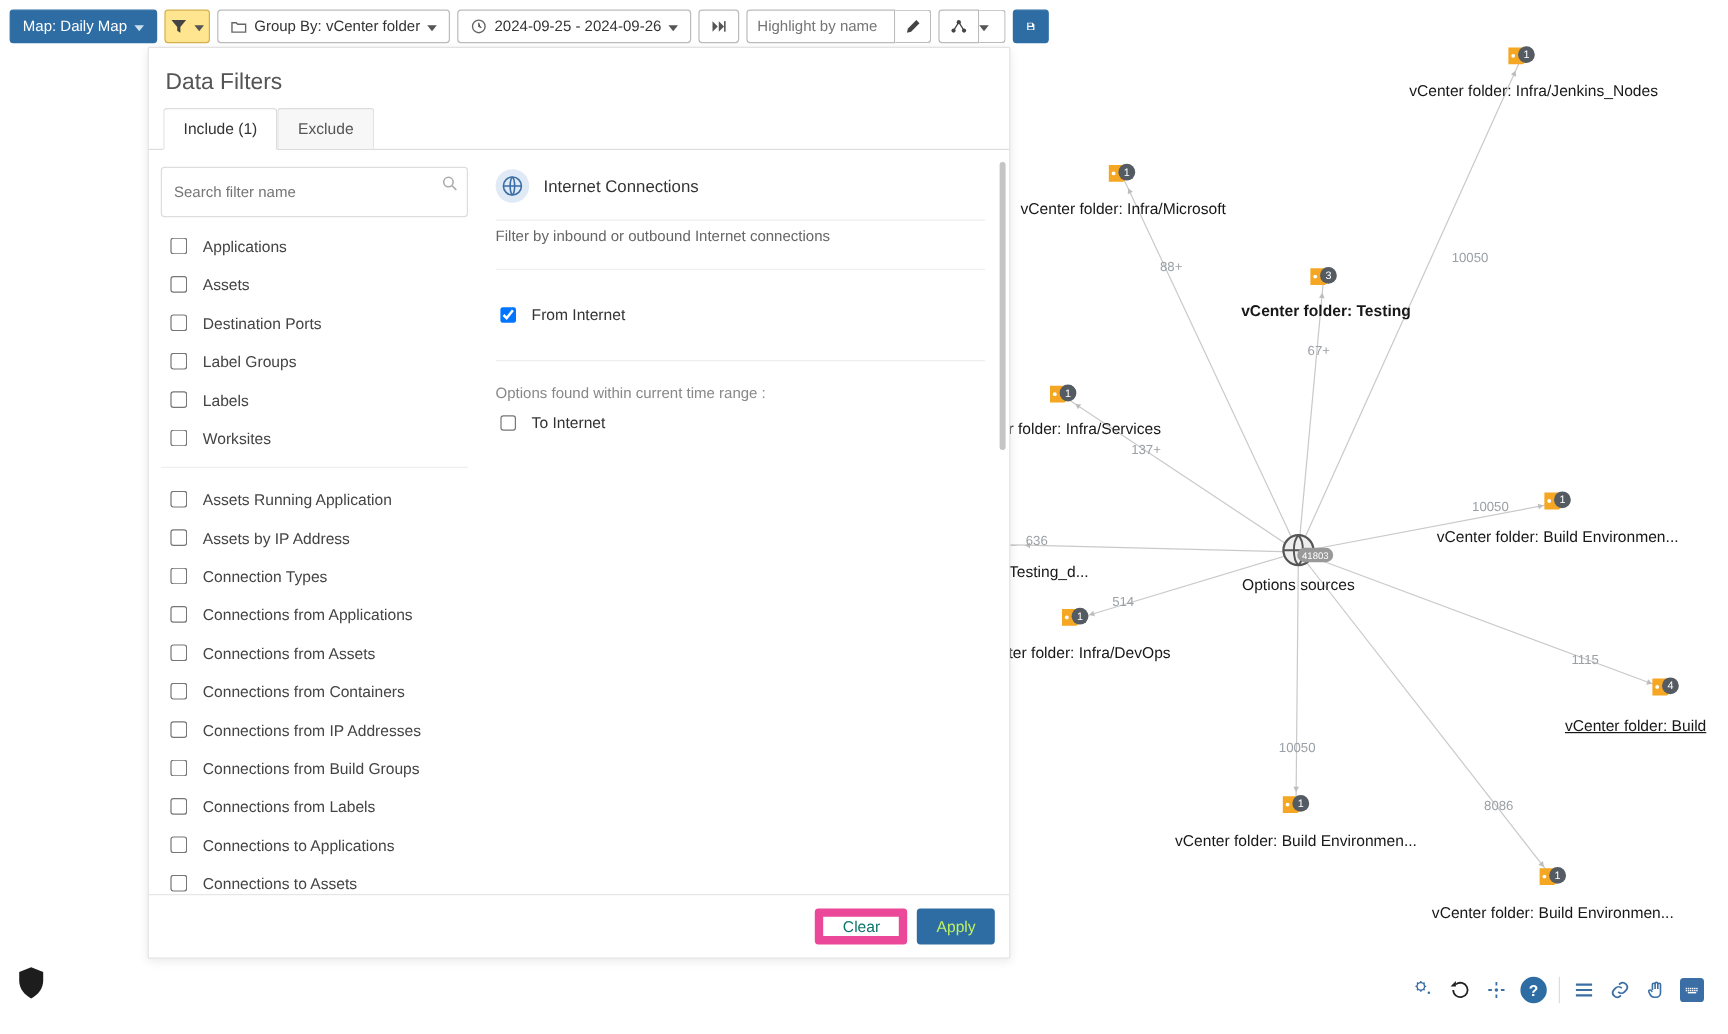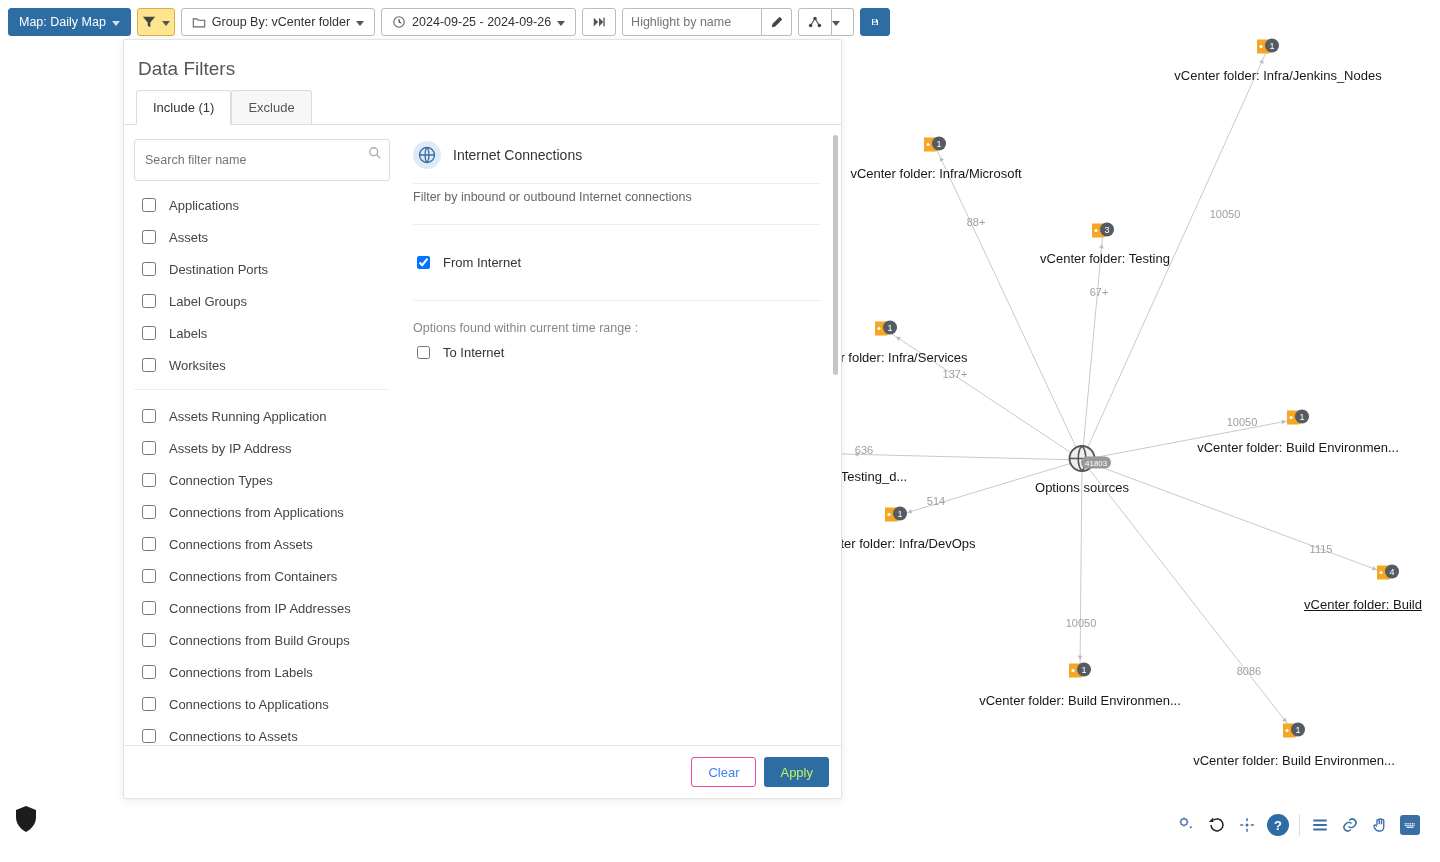--- a/index.html
+++ b/index.html
@@ -33,21 +33,21 @@
   .btn-save{ background:#2e6da4; border-color:#2e6da4; color:#fff; width:30px; justify-content:center; }
   .btn-filter-active { background:#ffe58f; border-color:#d4b14c; width:38px; justify-content:center; padding:0; }
   .btn-icon-only { width:34px; justify-content:center; padding:0;}
   .caret::after {
     content:""; display:inline-block;
     border-left:4px solid transparent; border-right:4px solid transparent;
     border-top:5px solid #555;
   }
   .btn-primary .caret::after{border-top-color:#cde0f0;}
   .input-highlight {
-    width: 140px; height:28px; border:1px solid #bbb; border-radius:3px 0 0 3px;
+    width: 124px; height:28px; border:1px solid #bbb; border-radius:3px 0 0 3px;
     padding:0 8px; font-size:12.5px; color:#555;
   }
   .input-pencil { width:30px; height:28px; border:1px solid #bbb; border-left:none;
     border-radius:0 3px 3px 0; background:#fff; display:inline-flex; align-items:center; justify-content:center;}
   .btn-group-attached { display:inline-flex; }
   .btn-group-attached .btn:first-child { border-radius:3px 0 0 3px; }
   .btn-group-attached .btn:last-child { border-radius:0 3px 3px 0; border-left:none;}
   .icon { width:14px; height:14px; display:inline-block; }
 
   
@@ -85,21 +85,21 @@
   .detail-title { font-size:14px; color:#333;}
   .detail-sub { color:#666; font-size:12.5px; margin-bottom:6px;}
   .hr { height:1px; background:#eee; margin:20px 0;}
   .chk-line { display:flex; align-items:center; gap:10px; padding:8px 0; font-size:13px;}
   .options-note { color:#888; font-size:12.5px;}
   .panel-scrollbar-handle {
     position:absolute; right:3px; top:10px; width:5px; height:240px;
     background:#c5c5c5; border-radius:3px;
   }
   .panel-footer { border-top:1px solid #e6e6e6; padding:11px 12px; display:flex; justify-content:flex-end; gap:8px;}
-  .btn-clear { background:#fff; border:1px solid #ec4899; color:#3b82f6; height:30px; padding:0 16px; border-radius:3px; font-size:13px;}
+  .btn-clear { background:#fff; border:7px solid #ec4899; color:#0f766e; height:30px; padding:0 16px; border-radius:3px; font-size:13px;}
   .btn-apply { background:#2e6da4; color:#bef264; border:none; height:30px; padding:0 16px; border-radius:3px; font-size:13px;}
 
   
   .map-area { position:absolute; left:0; top:38px; right:0; bottom:0; z-index:1;}
   .edge { stroke:#c9c9c9; stroke-width:1; fill:none;}
   .edge-label { fill:#9aa0a6; font-size:11px;}
   .node-label {
     position:absolute; white-space:nowrap;
     font-size:13px; color:#181818; text-align:center; transform:translate(-50%,0);
   }
@@ -375,21 +375,21 @@
       <div class="node-label" style="left: 1278px; top: 30px;">vCenter folder: Infra/Jenkins_Nodes</div>
       <div class="tag-icon" style="left: 935px; top: 108px;"><svg class="tag-shape" viewBox="0 0 26 18">
           <path fill="#f5a623" d="M2 2h12l10 7-10 7H2z"></path>
           <circle cx="6" cy="9" r="1.6" fill="#fff"></circle>
         </svg><span class="badge">1</span></div>
       <div class="node-label" style="left: 936px; top: 128px;">vCenter folder: Infra/Microsoft</div>
       <div class="tag-icon" style="left: 1103px; top: 194px;"><svg class="tag-shape" viewBox="0 0 26 18">
           <path fill="#f5a623" d="M2 2h12l10 7-10 7H2z"></path>
           <circle cx="6" cy="9" r="1.6" fill="#fff"></circle>
         </svg><span class="badge">3</span></div>
-      <div class="node-label" style="left: 1105px; top: 213px;">vCenter folder: Testing</div>
+      <div class="node-label" style="left: 1105px; top: 213px; font-weight: bold;">vCenter folder: Testing</div>
       <div class="tag-icon" style="left: 886px; top: 292px;"><svg class="tag-shape" viewBox="0 0 26 18">
           <path fill="#f5a623" d="M2 2h12l10 7-10 7H2z"></path>
           <circle cx="6" cy="9" r="1.6" fill="#fff"></circle>
         </svg><span class="badge">1</span></div>
       <div class="node-label" style="left: 904px; top: 312px;">r folder: Infra/Services</div>
       <div class="tag-icon" style="left: 1298px; top: 381px;"><svg class="tag-shape" viewBox="0 0 26 18">
           <path fill="#f5a623" d="M2 2h12l10 7-10 7H2z"></path>
           <circle cx="6" cy="9" r="1.6" fill="#fff"></circle>
         </svg><span class="badge">1</span></div>
       <div class="node-label" style="left: 1298px; top: 402px;">vCenter folder: Build Environmen...</div>

